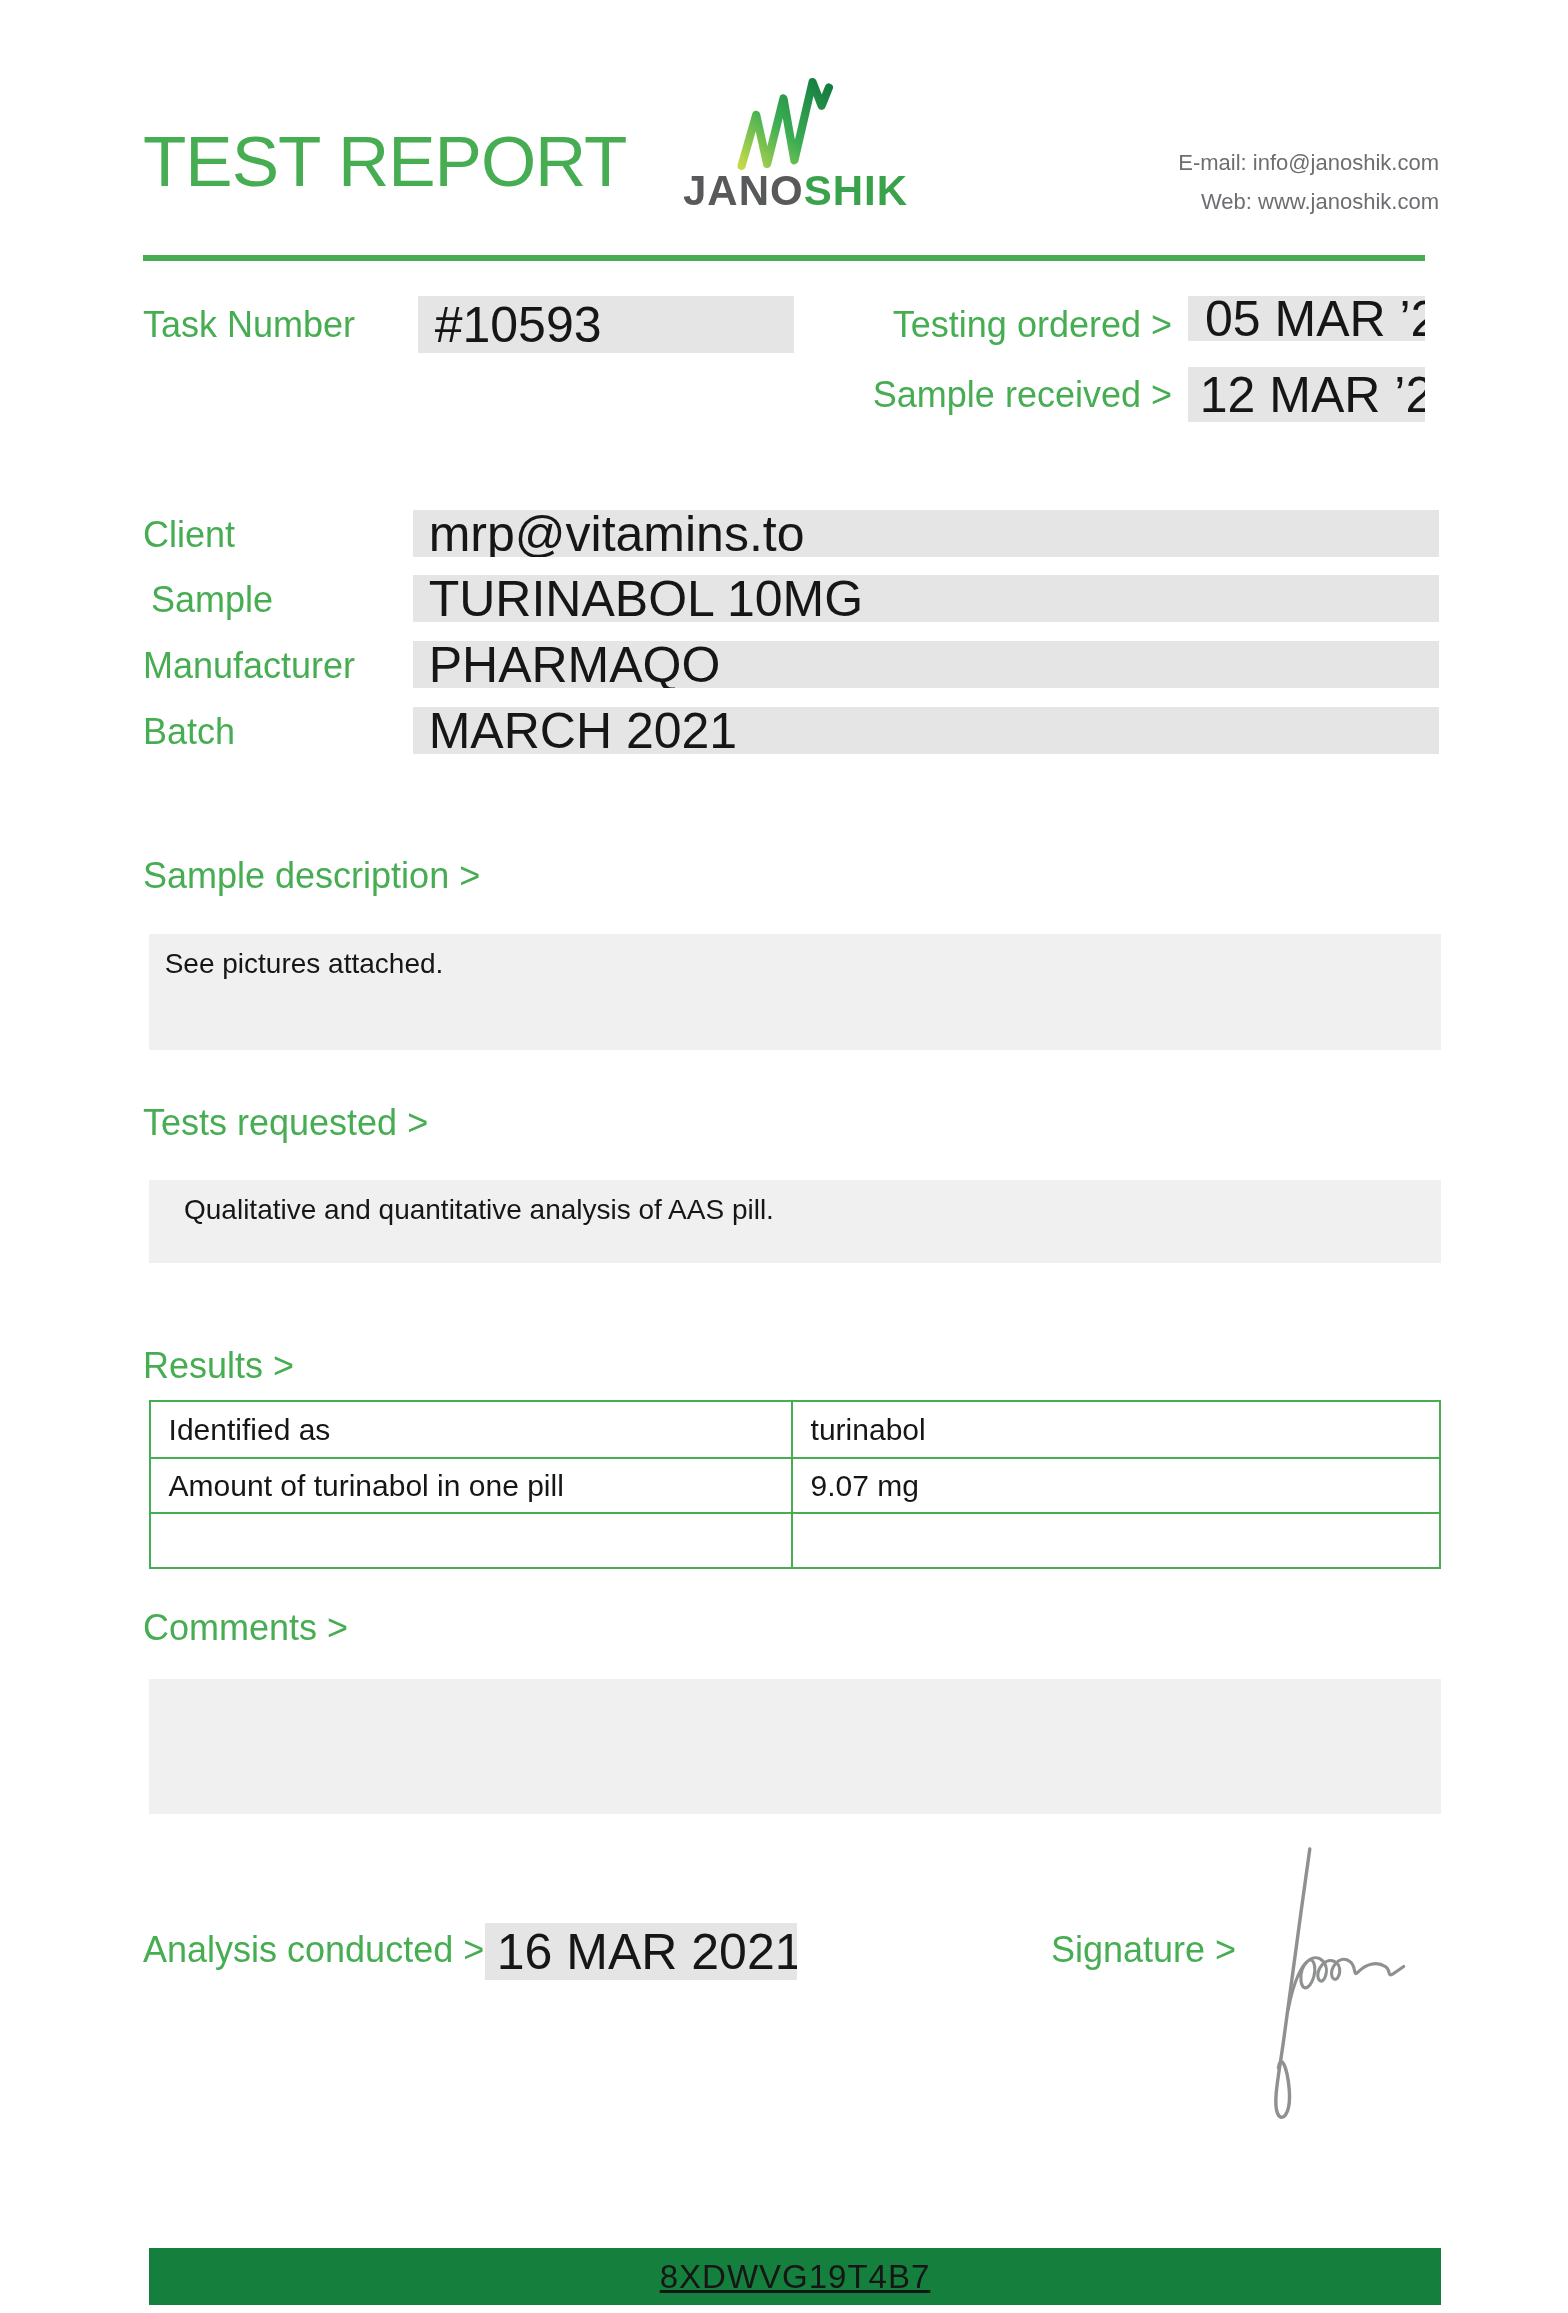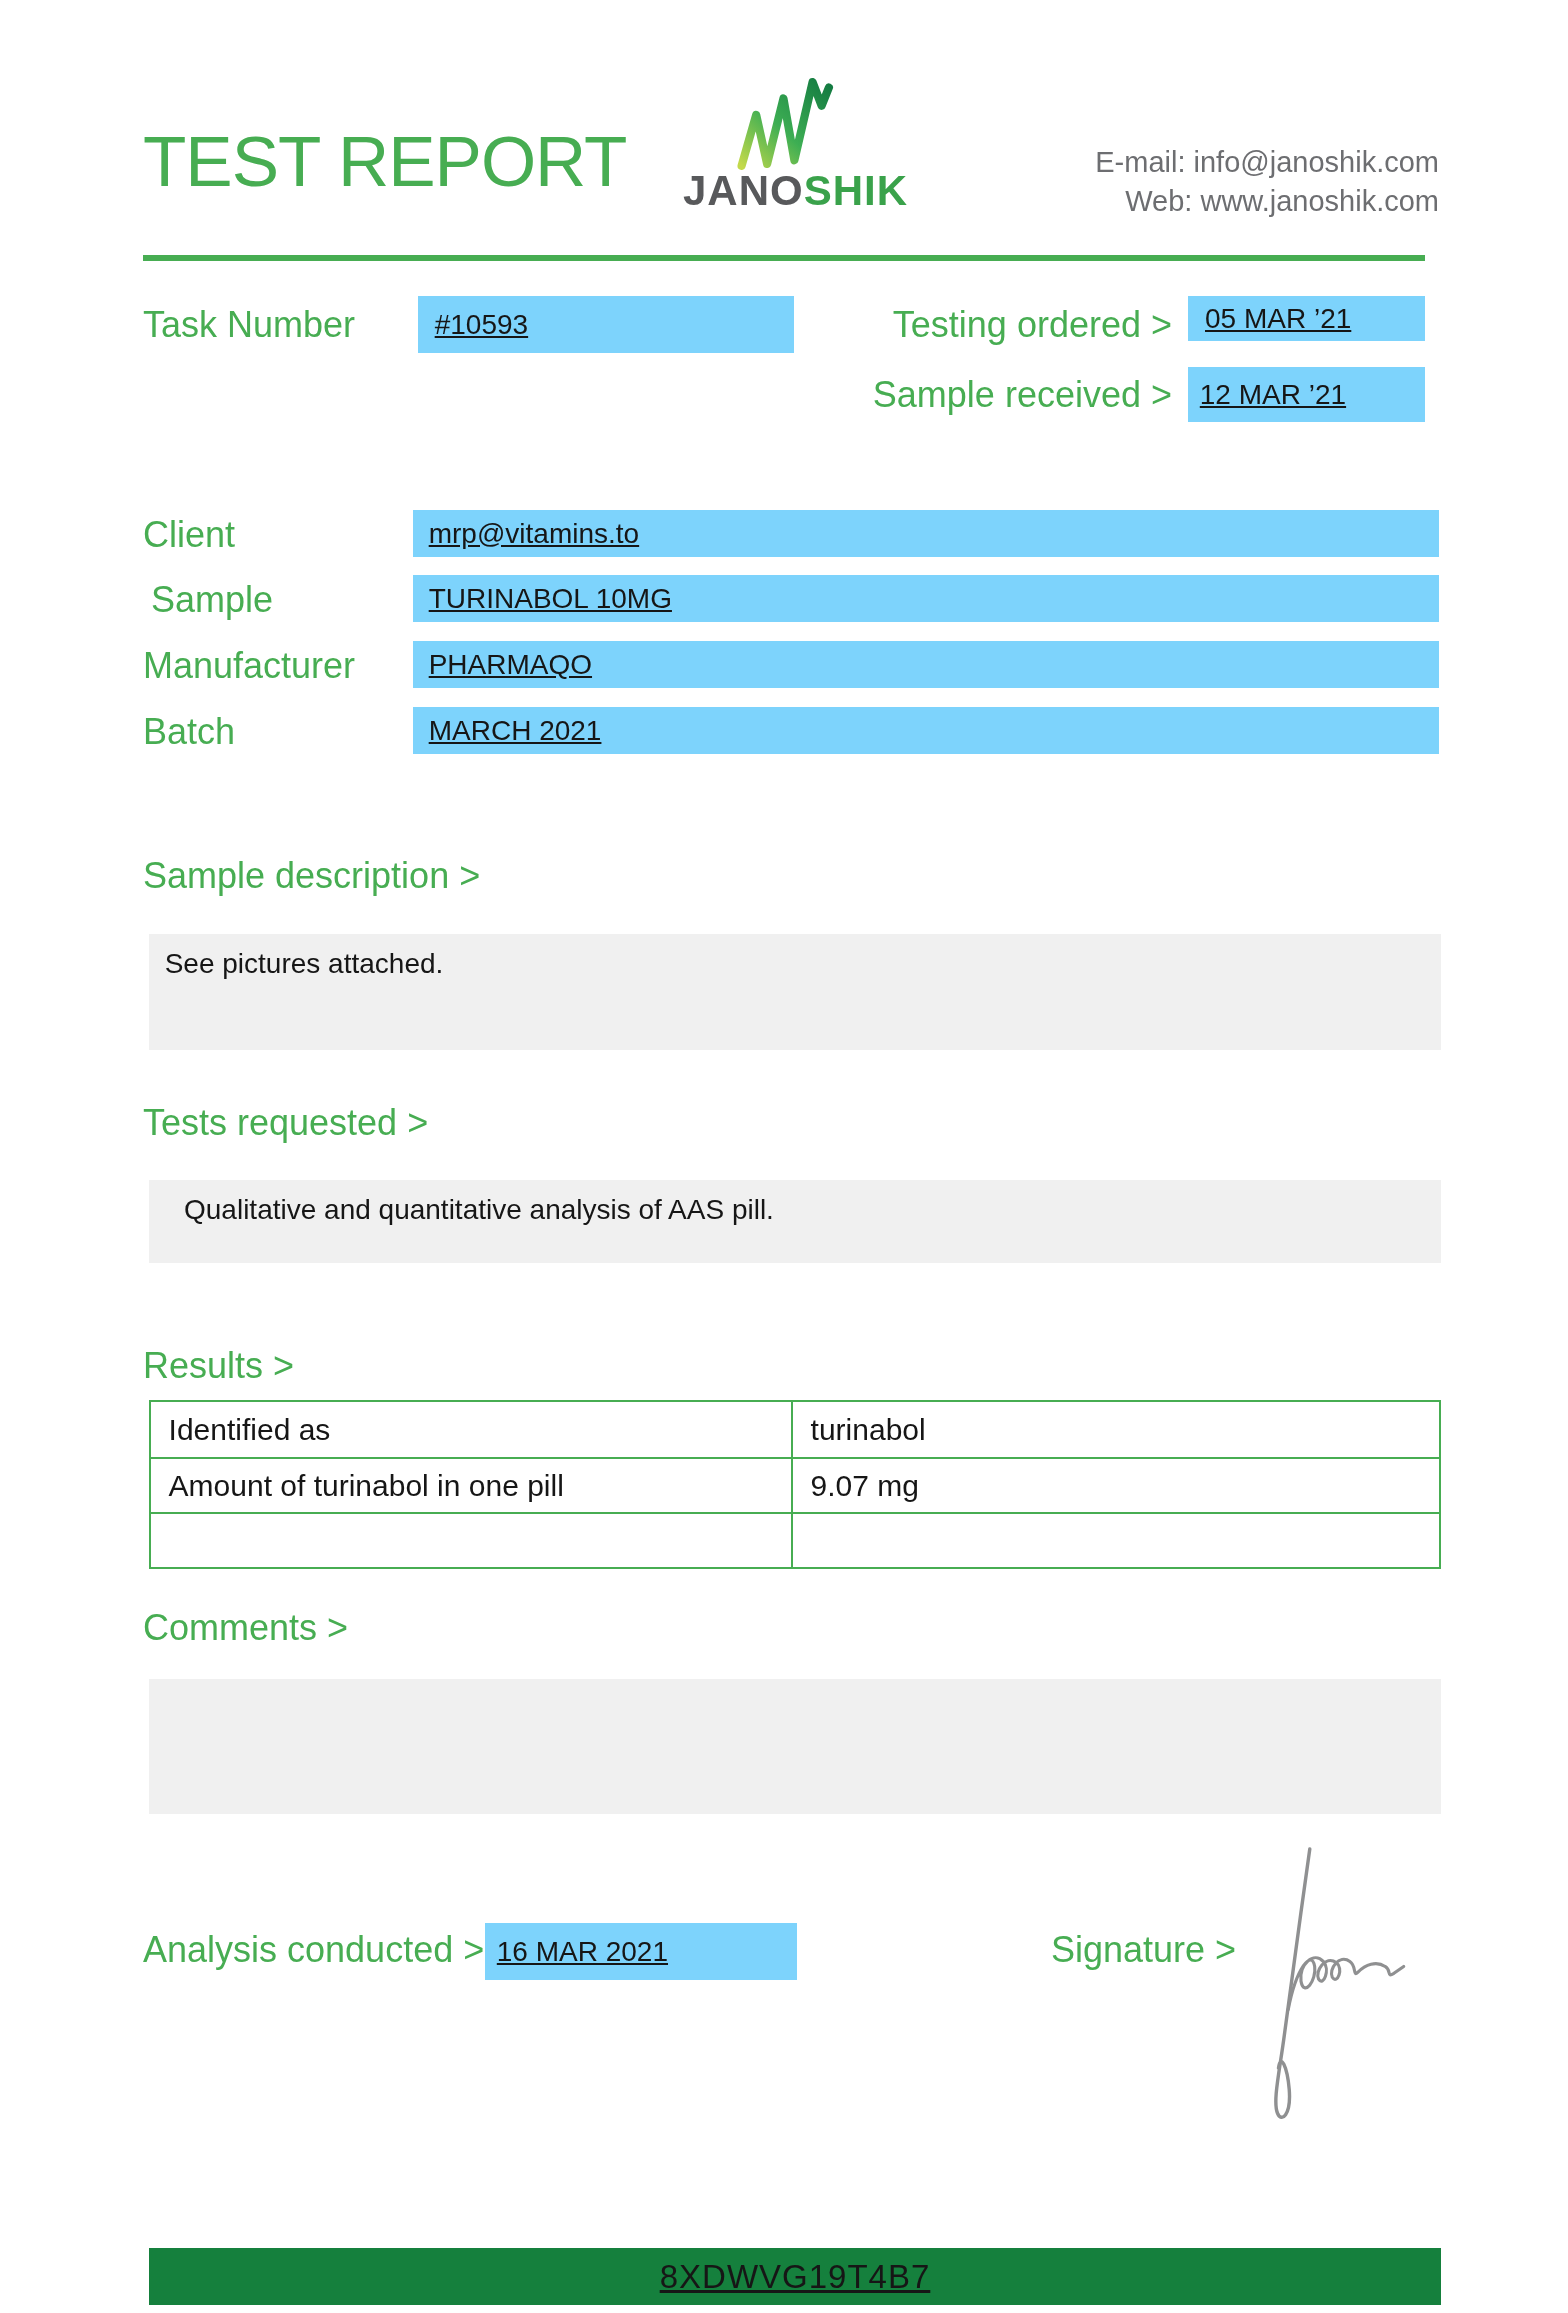--- a/index.html
+++ b/index.html
@@ -20,31 +20,31 @@
   }
   .logo-icon{left:727px;top:73px;width:142px;height:100px;}
   .logo-text{
     left:683px;top:167px;width:235px;
     font-size:42px;font-weight:700;letter-spacing:1px;white-space:nowrap;
   }
   .logo-text .jano{color:#58595b;}
   .logo-text .shik{color:#3aa24b;}
   .contact{
     top:143px;right:129px;
-    text-align:right;font-size:29px;line-height:39px;color:#6d6e71;white-space:nowrap;
+    text-align:right;font-size:22px;line-height:39px;color:#6d6e71;white-space:nowrap;
   }
   .rule{left:143px;top:255px;width:1282px;height:5.9px;background:#47ad52;}
 
   .label{font-size:36px;color:#47ad52;white-space:nowrap;}
   .label-right{text-align:right;}
   .field-box{
-    background:#7dd3fc;
-    font-size:28px;color:#161616;
+    background:#e5e5e5;
+    font-size:50px;color:#161616;
     display:flex;align-items:center;
-    white-space:nowrap;overflow:hidden;text-decoration:underline;
+    white-space:nowrap;overflow:hidden;
   }
 
   .task-label{left:143px;top:304px;}
   .task-box{left:418px;top:296px;width:376px;height:57px;padding-left:16.7px;box-sizing:border-box;}
   .ordered-label{left:784px;width:388px;top:304px;}
   .ordered-box{left:1188px;top:296px;width:237px;height:45px;padding-left:17px;box-sizing:border-box;}
   .received-label{left:784px;width:388px;top:374px;}
   .received-box{left:1188px;top:367px;width:237px;height:55px;padding-left:11.8px;box-sizing:border-box;}
 
   .info-label{left:143px;}

